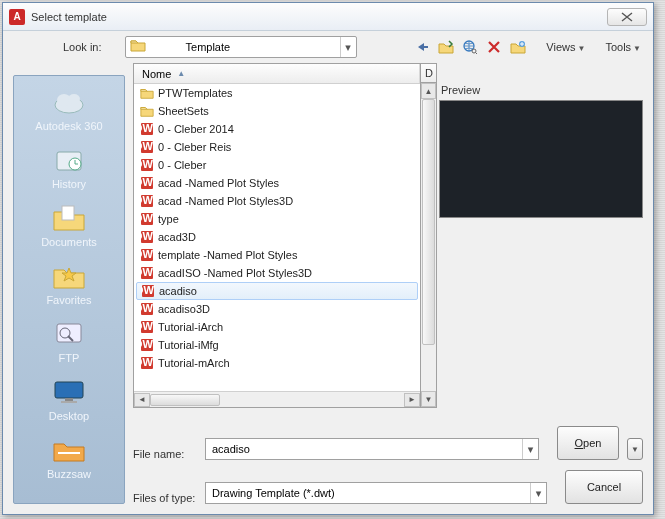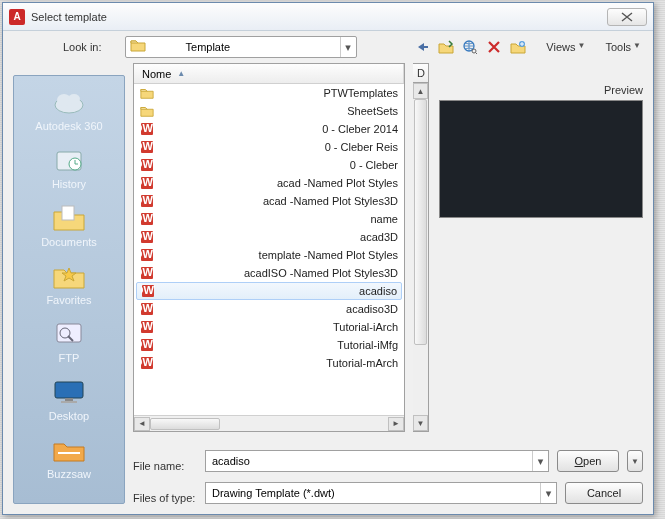--- a/index.html
+++ b/index.html
@@ -51,21 +51,21 @@
   height:22px; width:232px;
   border-radius:2px;
 }
 .look-combo .folder-icn { width:18px; height:18px; margin:0 4px; position:relative;}
 .look-combo .txt { flex:1; padding-left:2px;margin-left:32px;}
 .look-combo .arrow { width:16px; text-align:center; color:#555; border-left:1px solid #ccc; height:100%; line-height:20px;}
 
 .spacer { flex:1; }
 .tb-btn { width:20px; height:20px; display:flex; align-items:center; justify-content:center; border:1px solid transparent; border-radius:2px;}
 .tb-sep { width:8px; }
-.tb-text { color:#333; padding:0 2px; display:flex; align-items:flex-start; gap:2px;}
+.tb-text { color:#333; padding:0 2px; display:flex; align-items:flex-end; gap:2px;}
 .tb-text .dd { font-size:8px; color:#555;}
 
 .body {
   flex:1; display:flex; padding: 0 10px 10px 10px; gap:8px;
 }
 
 .sidebar {
   width:112px;
   background: linear-gradient(#c4d5e6,#a7bdd3);
   border:1px solid #8aa4bf;
@@ -74,21 +74,21 @@
   display:flex; flex-direction:column; align-items:center;
   overflow:hidden;
   margin-top:12px;
 }
 .side-item { width:100%; text-align:center; padding:4px 0 8px 0; color:#f0f5fb;}
 .side-item .icn { width:36px; height:32px; margin:0 auto 2px auto; display:flex; align-items:center; justify-content:center;}
 .side-item .lbl { font-size:11px; }
 
 .main { flex:1; display:flex; flex-direction:column; }
 
-.filearea { flex:1; display:flex; gap:8px;text-align:right; }
+.filearea { flex:1; display:flex; gap:0; }
 
 .listpane {
   flex:1; display:flex; flex-direction:column;
   border:1px solid #a0a0a0; background:#fff;
   position:relative;
 }
 .listhead {
   display:flex; height:20px;
   background:linear-gradient(#fdfdfd,#ededed);
   border-bottom:1px solid #d0d0d0;
@@ -131,25 +131,26 @@
 .bottom { padding-top:18px; display:flex; flex-direction:column; gap:10px;}
 .brow { display:flex; align-items:flex-end; gap:8px;}
 .brow .blabel { width:64px; text-align:left; color:#333;}
 .combo {
   flex:1; display:flex; align-items:center;
   border:1px solid #a0a0a0; background:#fff; height:22px;
 }
 .combo .txt { flex:1; padding:0 6px;}
 .combo .arrow { width:16px; border-left:1px solid #ccc; text-align:center; line-height:20px; color:#555;}
 .btn {
-  width:62px; height:22px;
+  width:62px; height:34px;
   border:1px solid #8a8a8a; border-radius:3px;
   background:linear-gradient(#fdfdfd,#e2e2e2);
   display:flex; align-items:center; justify-content:center;
   color:#222;
+  margin-left:10px;
 }
 .btn u { text-decoration: underline; }
 .splitbtn { width:16px; height:22px; border:1px solid #8a8a8a; border-radius:3px; background:linear-gradient(#fdfdfd,#e2e2e2); display:flex;align-items:center;justify-content:center; color:#555; font-size:8px;}
 
 
 .folder-svg { width:16px; height:14px;}
 .dwt-svg { width:14px; height:14px; }
 </style>
 </head>
 <body>
@@ -368,21 +369,21 @@
                   </span>
                   <span class="fname">acad -Named Plot Styles3D</span>
                 </div>
                 <div class="row">
                   <span class="ficn">
                     <svg class="dwt-svg" viewBox="0 0 14 14">
                       <rect x="1" y="1" width="12" height="12" rx="1" fill="#d13a2f"></rect>
                       <text x="7" y="10" text-anchor="middle" font-size="6" fill="#fff" font-family="Arial" font-weight="bold">DWT</text>
                     </svg>
                   </span>
-                  <span class="fname">name</span>
+                  <span class="fname">type</span>
                 </div>
                 <div class="row">
                   <span class="ficn">
                     <svg class="dwt-svg" viewBox="0 0 14 14">
                       <rect x="1" y="1" width="12" height="12" rx="1" fill="#d13a2f"></rect>
                       <text x="7" y="10" text-anchor="middle" font-size="6" fill="#fff" font-family="Arial" font-weight="bold">DWT</text>
                     </svg>
                   </span>
                   <span class="fname">acad3D</span>
                 </div>

